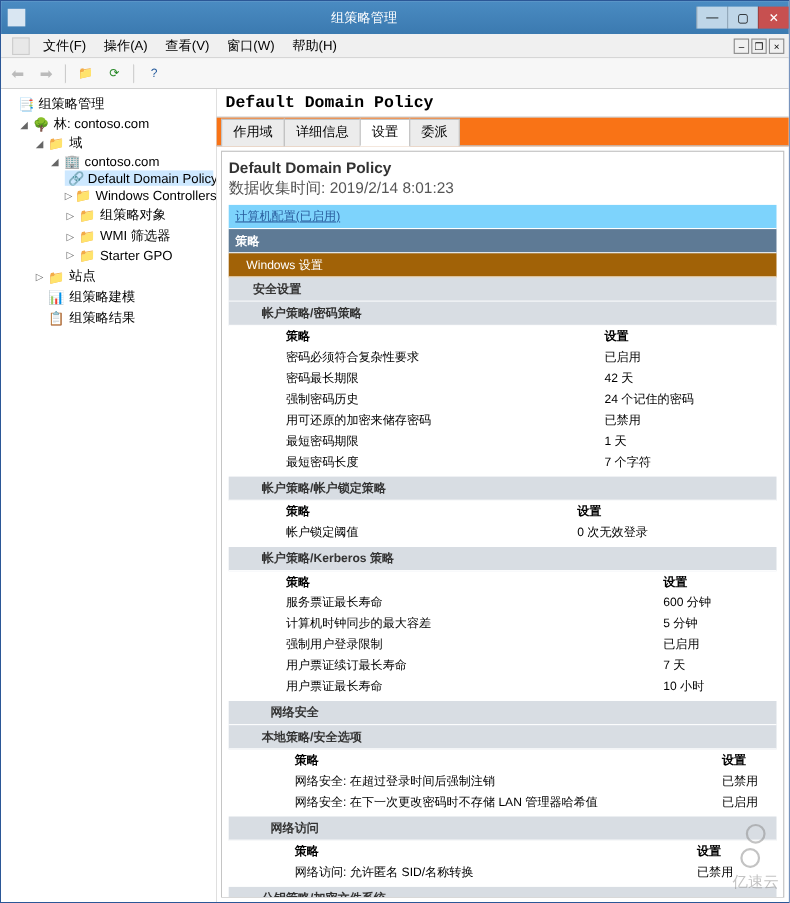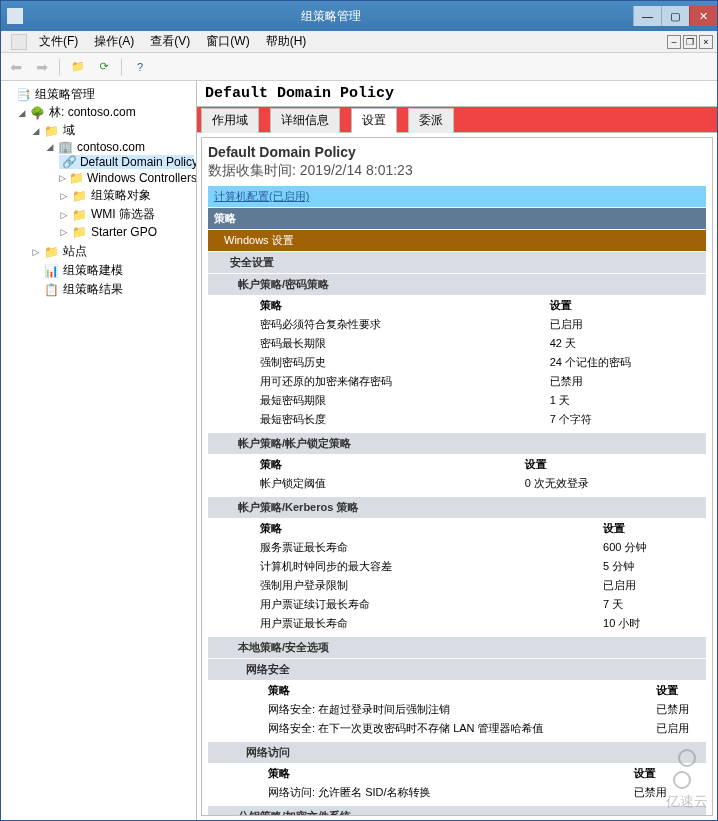--- a/index.html
+++ b/index.html
@@ -26,21 +26,21 @@
 .tree-pane { width: 196px; border-right: 1px solid #bfbfbf; background: #fff; overflow: auto; padding: 4px 2px; }
 .tree ul { list-style: none; padding-left: 14px; }
 .tree > ul { padding-left: 0; }
 .tree li { white-space: nowrap; padding: 1px 0; }
 .tree .row { display: flex; align-items: center; gap: 3px; font-size: 12px; }
 .tree .tw { width: 10px; color: #666; font-size: 9px; display: inline-block; text-align: center; cursor: default; }
 .tree .ic { width: 16px; height: 14px; display: inline-flex; align-items: center; justify-content: center; }
 .tree .selected > .row { background: #cde8ff; }
 .content-pane { flex: 1; display: flex; flex-direction: column; background: #fff; min-width: 0; }
 .content-header { font-family: "Courier New", monospace; font-size: 15px; font-weight: bold; padding: 4px 8px; border-bottom: 1px solid #bfbfbf; }
-.tabstrip { display: flex; border-bottom: 1px solid #bfbfbf; background: #ef4444; padding-left: 4px; gap: 12px; }
+.tabstrip { display: flex; border-bottom: 1px solid #bfbfbf; background: #f97316; padding-left: 4px; }
 .tab { padding: 3px 10px; font-size: 12px; border: 1px solid #bfbfbf; border-bottom: none; background: #ececec; margin-right: -1px; position: relative; top: 1px; }
 .tab.active { background: #fff; border-bottom: 1px solid #fff; }
 .settings-scroll { flex: 1; overflow-y: scroll; border: 1px solid #bfbfbf; margin: 4px; padding: 6px; background: #fff; }
 .obj-title { font-size: 14px; font-weight: bold; color: #333; }
 .obj-sub { font-size: 14px; color: #555; margin: 2px 0 6px; }
 .bar { font-size: 11px; padding: 3px 6px; border-bottom: 1px solid #fff; }
 .bar.yellow { background: #7dd3fc; color: #2a5e9e; text-decoration: underline; }
 .bar.blue-dark { background: #5e7a95; color: #fff; font-weight: bold; }
 .bar.blue { background: #a16207; color: #fff; font-weight: normal; padding-left: 16px; }
 .bar.grey { background: #d8dde3; color: #333; font-weight: bold; }
@@ -290,22 +290,22 @@
                 <td>用户票证续订最长寿命</td>
                 <td>7 天</td>
               </tr>
           <tr>
                 <td>用户票证最长寿命</td>
                 <td>10 小时</td>
               </tr>
         </tbody>
           </table>
 
+        <div class="bar grey l3">网络安全</div>
         <div class="bar grey l2">本地策略/安全选项</div>
-        <div class="bar grey l3">网络安全</div>
         <table class="tbl pad3">
           <tbody>
               <tr>
                 <th>策略</th>
                 <th>设置</th>
               </tr>
           <tr>
                 <td>网络安全: 在超过登录时间后强制注销</td>
                 <td>已禁用</td>
               </tr>

